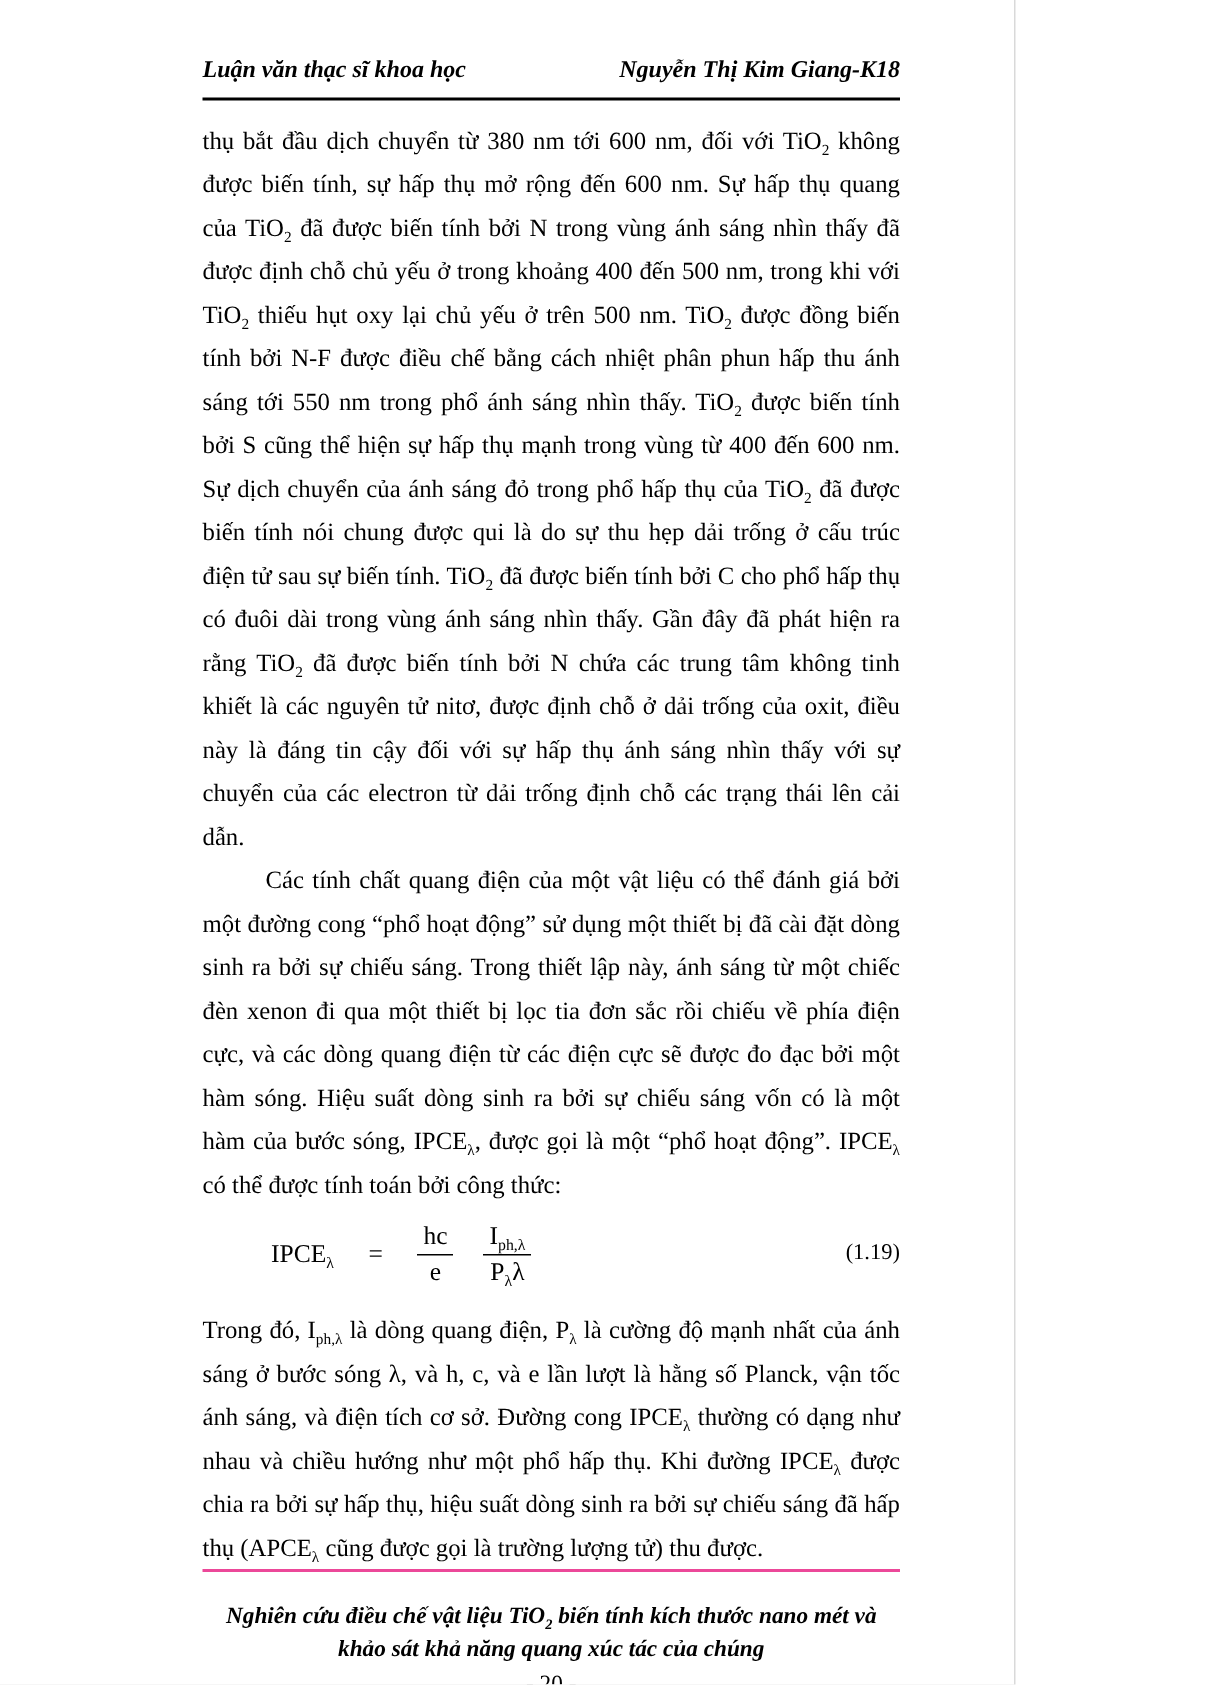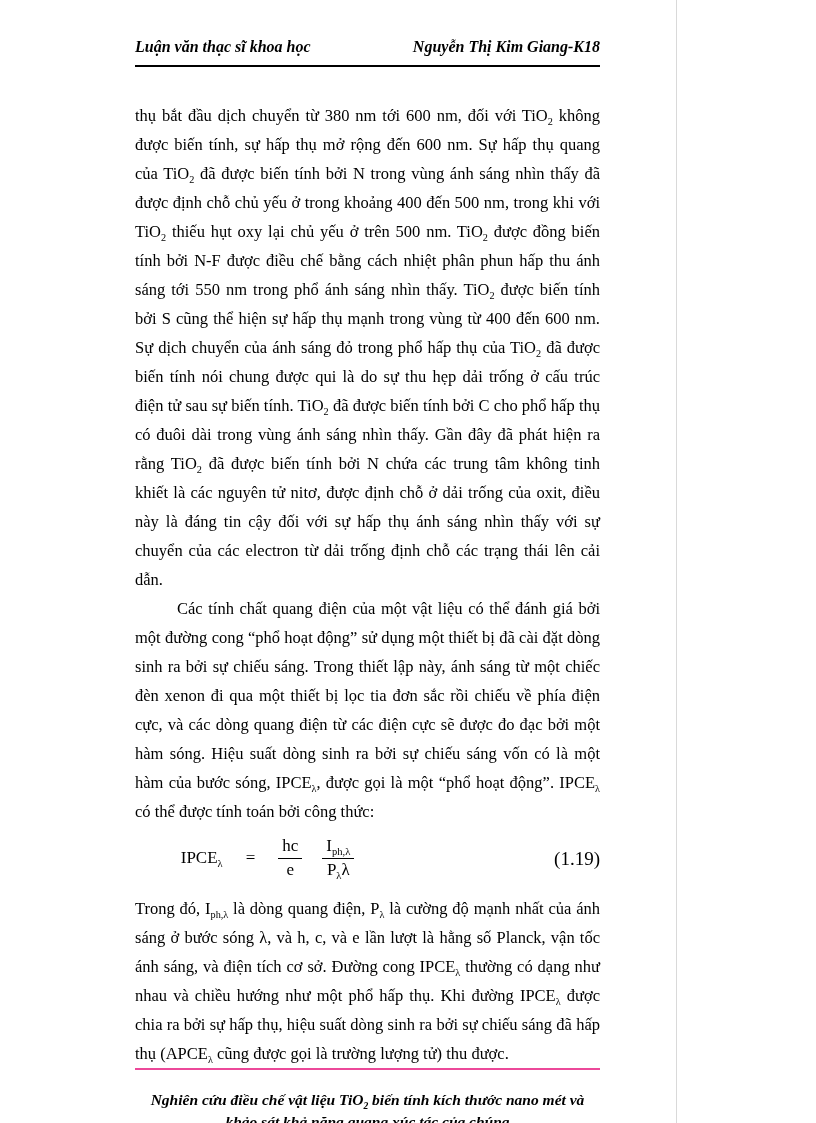--- a/index.html
+++ b/index.html
@@ -16,21 +16,21 @@
     position:relative;
   }
   
   .header {
     display:flex; justify-content:space-between; align-items:flex-end;
     font-size:16px; font-weight:bold; font-style:italic;
     padding-bottom:9px;
     border-bottom:2px solid #000;
   }
   
-  .body { margin-top:34px; font-size:16.5px; line-height:29px; text-align:justify; }
+  .body { margin-top:12px; font-size:16.5px; line-height:29px; text-align:justify; }
   .body p { margin:0; }
   p.indent { text-indent:42px; }
   .heading-c { font-style:italic; }
   sub { font-size:0.62em; line-height:0; }
   
   .equation-row {
     position:relative;
     display:flex; align-items:center; justify-content:center;
     margin:6px 0 10px;
     min-height:52px;
@@ -38,21 +38,21 @@
   }
   .formula {
     display:inline-flex; align-items:center; gap:20px;
     font-size:17px; line-height:1.2;
     transform:translateX(-100px);
   }
   .formula .eq-sign { padding:0 3px; }
   .frac { display:inline-flex; flex-direction:column; align-items:center; }
   .frac .num { border-bottom:1px solid #000; padding:0 4px 1px; }
   .frac .den { padding:1px 4px 0; }
-  .eq-number { position:absolute; right:0; top:50%; transform:translateY(-50%); font-size:19px; }
+  .eq-number { position:absolute; right:0; top:50%; transform:translateY(-50%); font-size:15px; }
   
   .footer {
     margin-top:auto;
     border-top:2px solid #ec4899;
     padding-top:19px;
     text-align:center;
   }
   .footer-title {
     font-size:15.5px; line-height:22px;
     font-weight:bold; font-style:italic;

